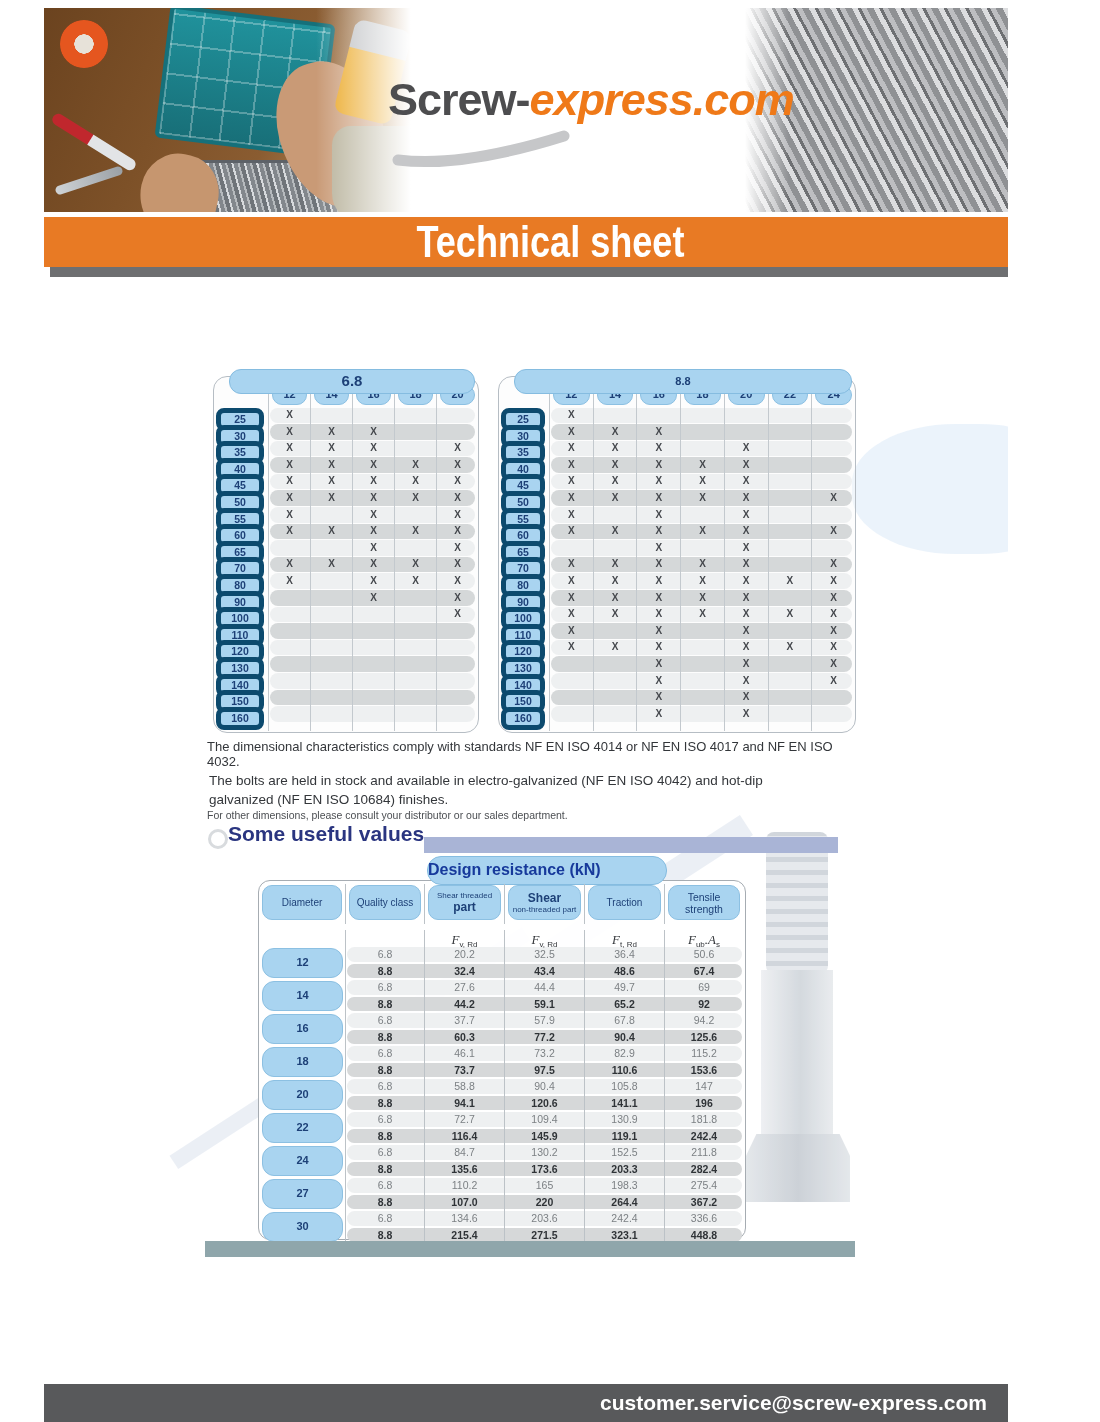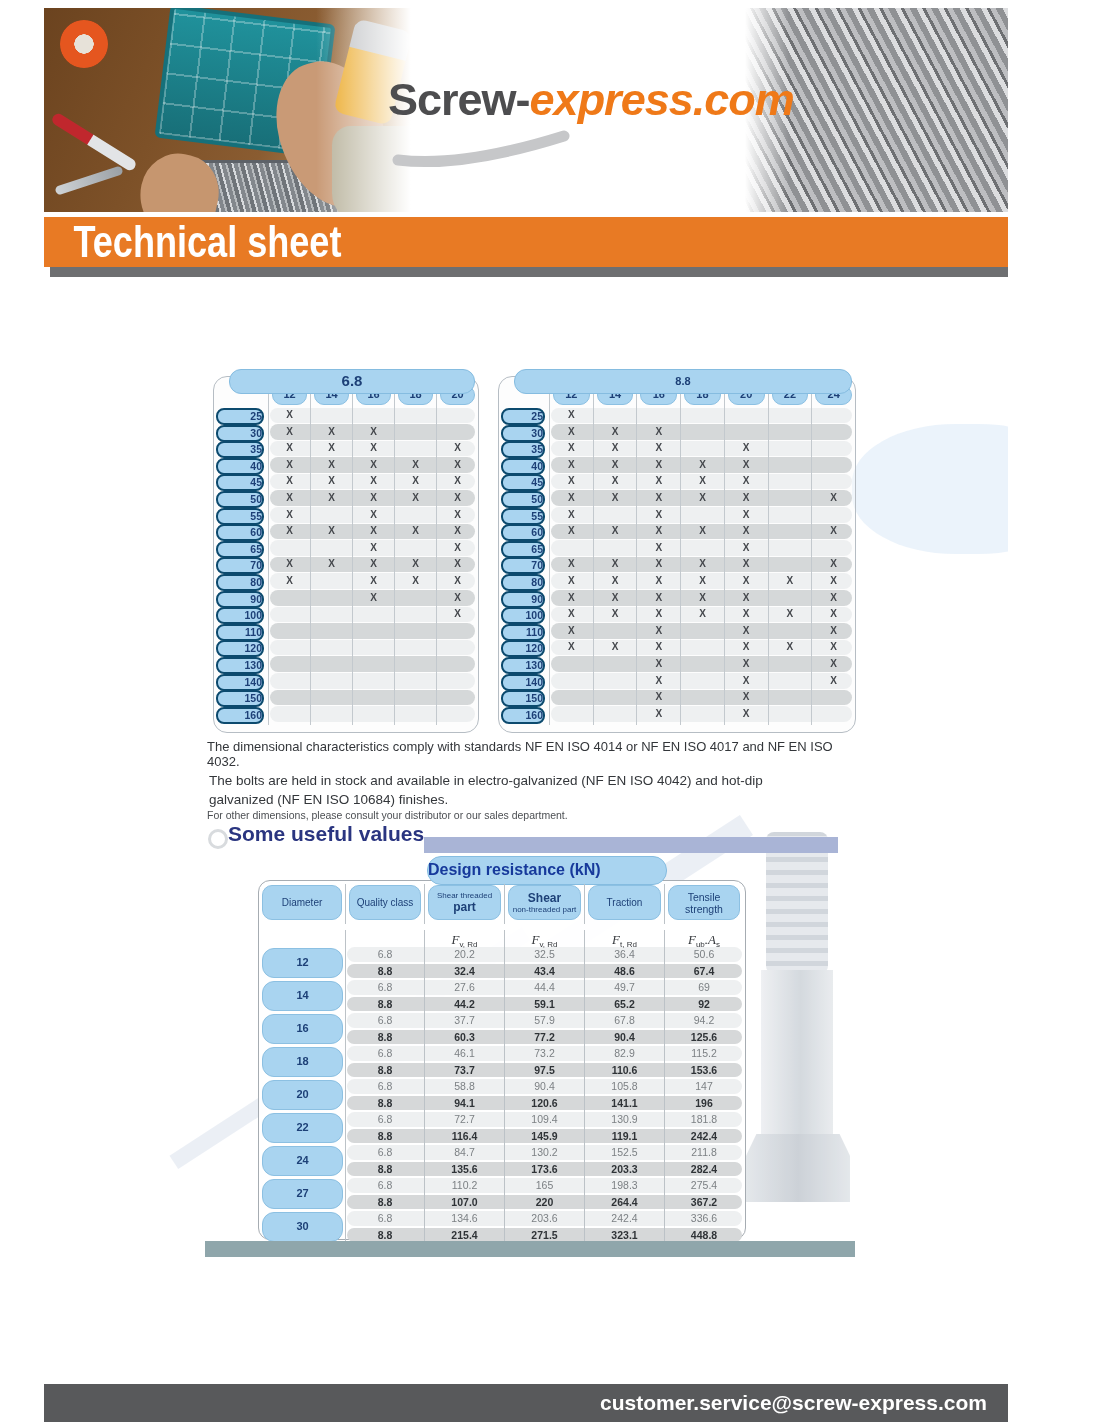--- a/index.html
+++ b/index.html
@@ -25,21 +25,21 @@
   .photo-right{left:745px;width:312px;background:#9b9da0;
     background-image:repeating-linear-gradient(62deg,#dcdddf 0 5px,#6e7073 5px 8px,#bdbec1 8px 13px,#8f9194 13px 19px),repeating-linear-gradient(150deg,rgba(189,150,38,.45) 0 4px,transparent 4px 24px);}
   .photo-right:after{content:"";position:absolute;inset:0;background:linear-gradient(90deg,#fff 0%,transparent 14%);}
 
   .logo{position:absolute;left:388px;top:74px;white-space:nowrap;font-size:45px;font-weight:bold;letter-spacing:-1px;}
   .logo .dark{color:#4d4d4f;}
   .logo .orange{color:#ef7918;font-style:italic;}
   .swoosh{position:absolute;left:392px;top:126px;}
 
   .banner{position:absolute;left:44px;top:217px;width:1013px;height:50px;background:#E87A24;
-          color:#fff;text-align:left;line-height:50px;font-size:44px;font-weight:bold;}
+          color:#fff;text-align:center;line-height:50px;font-size:44px;font-weight:bold;}
   .banner span{display:inline-block;transform:scaleX(.82);letter-spacing:0px;}
   .banner-underbar{position:absolute;left:50px;top:267px;width:1001px;height:10px;background:#6E6F71;}
 
   
   .streak{position:absolute;z-index:0;background:rgba(188,202,222,.30);}
   .streak1{left:250px;top:960px;width:540px;height:24px;transform:rotate(-33deg);}
   .streak2{left:140px;top:1040px;width:420px;height:16px;transform:rotate(-33deg);}
   .blueblob{position:absolute;left:852px;top:424px;width:230px;height:130px;background:rgba(203,224,244,.38);border-radius:45%;z-index:0;}
   .bolt{position:absolute;left:746px;top:832px;width:112px;height:404px;z-index:0;opacity:.85;}
   .bolt div{position:absolute;}
@@ -62,22 +62,22 @@
   .hrow{height:24px;}
   .drow{height:16.6px;}
   .drow:before{content:"";position:absolute;left:56px;right:3px;top:.5px;bottom:.5px;border-radius:9px;background:#eef0f1;}
   #avail1 .drow:before{left:52px;}
   .drow.alt:before{background:#d5d8d9;}
   .mcell{position:relative;z-index:1;}
   .hcell,.vcell{border-left:1px solid #c3c9ce;}
   .vcell{text-align:center;font-size:10px;line-height:16.6px;color:#45484d;font-weight:bold;}
   .cpill{margin:2px 3px;height:18px;background:#A9D4F0;border:1px solid #8cc0e2;border-radius:10px;
          color:#1D4077;font-size:11px;line-height:17px;text-align:center;font-weight:bold;}
-  .lpill{margin:1px 4px 1px 2px;height:13px;background:#A9D4F0;border:2px solid #0c4a6e;border-radius:8px;
-         color:#1D4077;font-size:10.5px;line-height:12px;text-align:right;font-weight:bold;}
+  .lpill{margin:1px 4px 1px 2px;height:13px;background:#A9D4F0;border:5px solid #0c4a6e;border-radius:8px;
+         color:#1D4077;font-size:10.5px;line-height:12px;text-align:center;font-weight:bold;}
 
   
   .note{position:absolute;z-index:2;color:#33363a;}
   .note1{left:207px;top:739px;width:660px;font-size:13px;}
   .note2{left:209px;top:771px;width:600px;font-size:13.5px;line-height:19px;}
   .note3{left:207px;top:809px;width:600px;font-size:10.5px;color:#4c4f53;}
 
   
   .circle-deco{position:absolute;left:208px;top:829px;width:14px;height:14px;border:3px solid #d8dbde;border-radius:50%;z-index:2;}
   .section-title{position:absolute;left:228px;top:822px;font-size:21px;font-weight:bold;color:#2A3580;z-index:2;}

